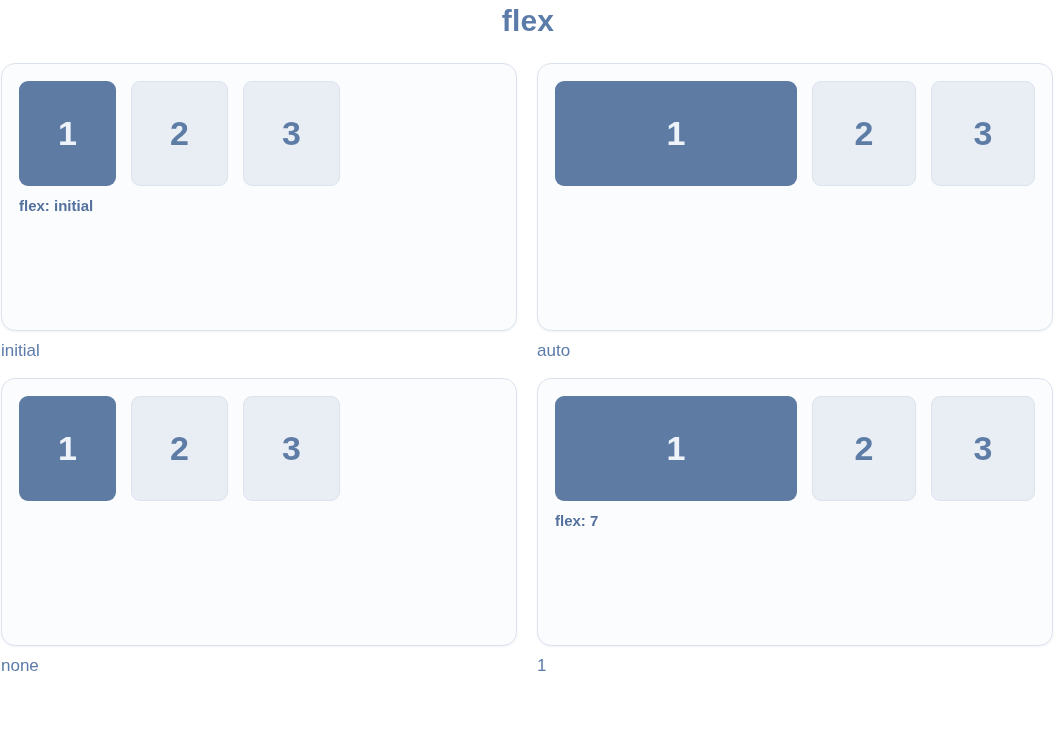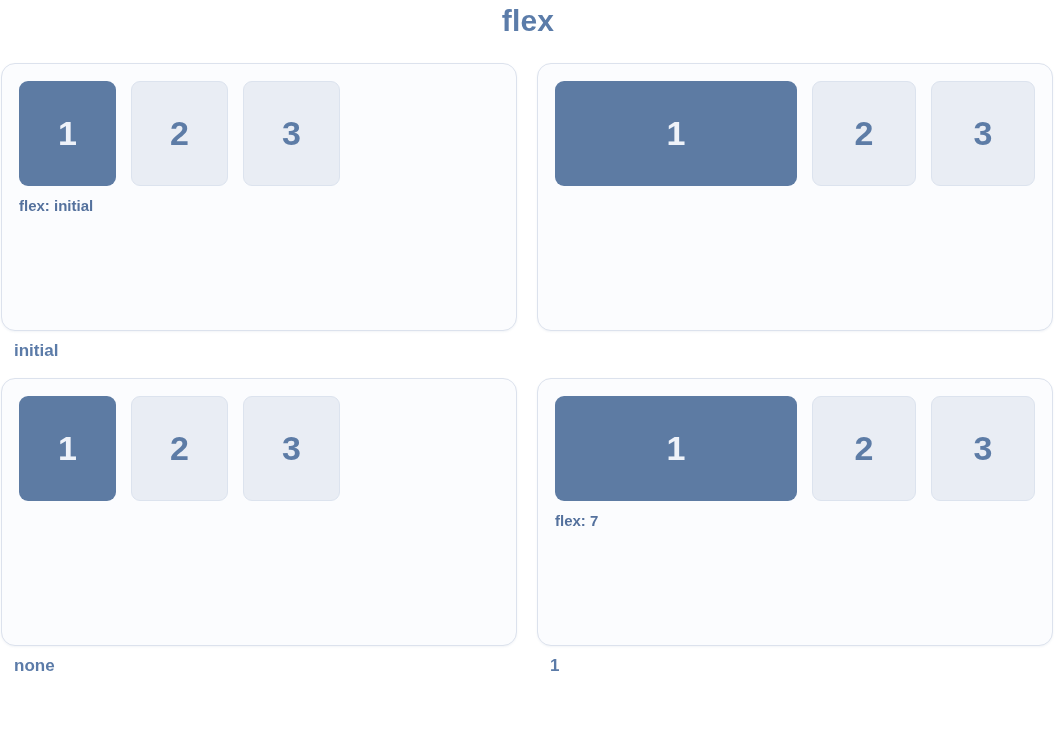--- a/index.html
+++ b/index.html
@@ -83,23 +83,23 @@
 
   .caption {
     margin-top: 11px;
     font-size: 15px;
     font-weight: 600;
     color: #54719d;
   }
 
   .demo-label {
     margin-top: 11px;
-    margin-left: 13px;
+    margin-left: 0;
     font-size: 17px;
-    font-weight: 700;
+    font-weight: 400;
     color: #5b7ba8;
     line-height: 18px;
   }
 </style>
 </head>
 <body>
 
 <div class="page">
 
   <div class="page-title">flex</div>
@@ -119,20 +119,21 @@
     </section>
 
     <section class="demo">
       <div class="card card--grow">
         <div class="boxes">
           <div class="box box--primary">1</div>
           <div class="box box--muted">2</div>
           <div class="box box--muted">3</div>
         </div>
       </div>
+      <div class="demo-label">auto</div>
     </section>
 
     <section class="demo">
       <div class="card">
         <div class="boxes">
           <div class="box box--primary">1</div>
           <div class="box box--muted">2</div>
           <div class="box box--muted">3</div>
         </div>
       </div>

